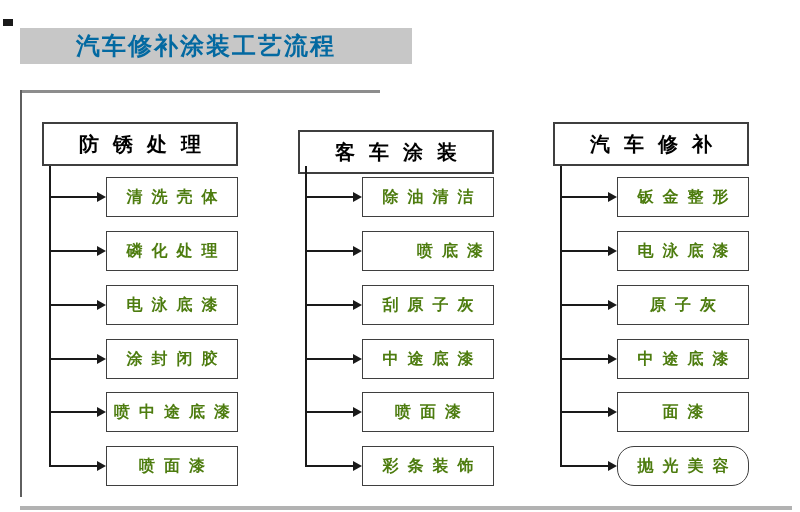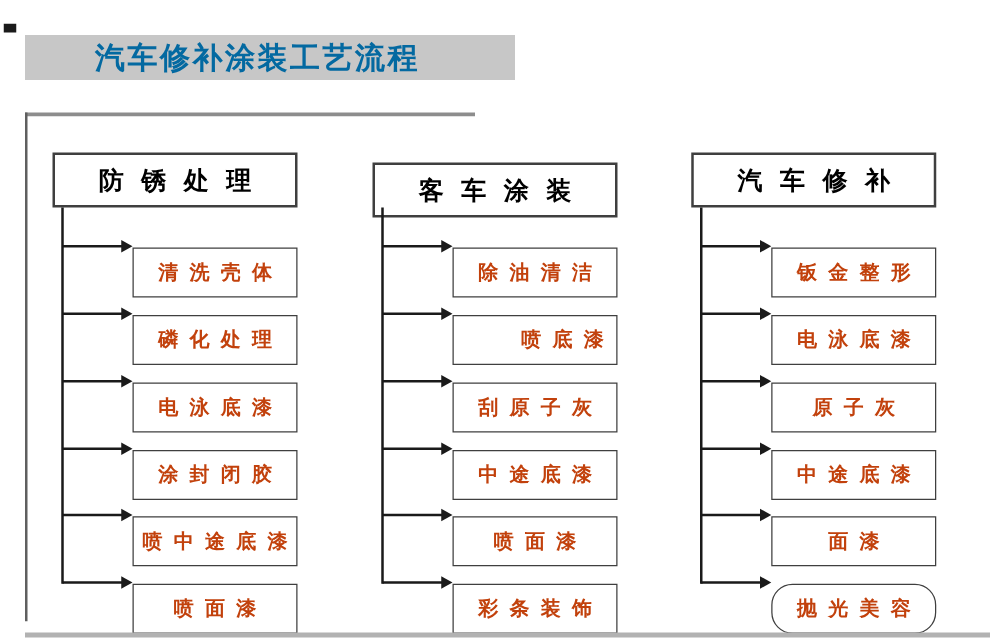--- a/index.html
+++ b/index.html
@@ -45,24 +45,24 @@
     position: absolute; width: 196px; height: 44px;
     border: 2px solid var(--c-border, #3f3f3f);
     background: #ffffff; color: #000;
     display: flex; align-items: center; justify-content: center;
     font-size: 20px; font-weight: bold;
     letter-spacing: 14px; text-indent: 14px; white-space: nowrap;
   }
   .item-box {
     position: absolute; width: 132px; height: 40px;
     border: 1px solid var(--c-border, #3f3f3f);
-    background: #ffffff; color: #c2410c;
+    background: #ffffff; color: #4d7c0f;
     display: flex; align-items: center; justify-content: center;
     font-size: 16px; font-weight: bold;
-    letter-spacing: 9px; text-indent: 9px; white-space: nowrap; margin-top: 21px;
+    letter-spacing: 9px; text-indent: 9px; white-space: nowrap;
   }
   .vline, .hline { position: absolute; background: var(--c-line, #1a1a1a); }
   .arrowhead {
     position: absolute; width: 0; height: 0;
     border-left: 9px solid var(--c-line, #1a1a1a);
     border-top: 5px solid transparent;
     border-bottom: 5px solid transparent;
   }
 </style>
 </head>

